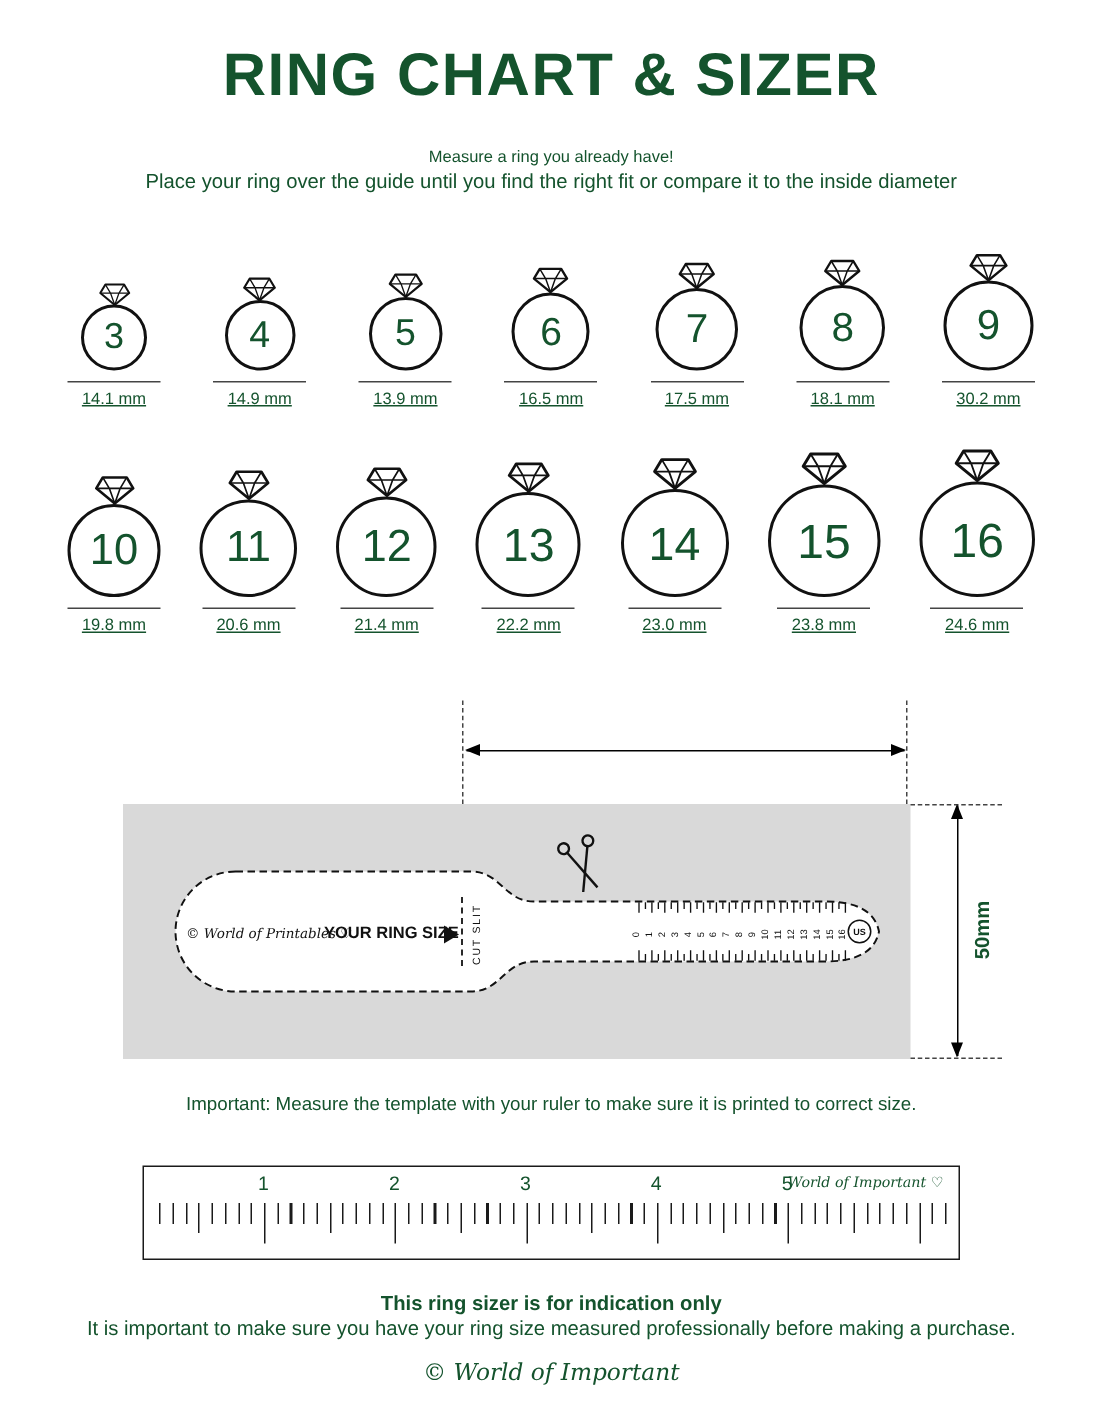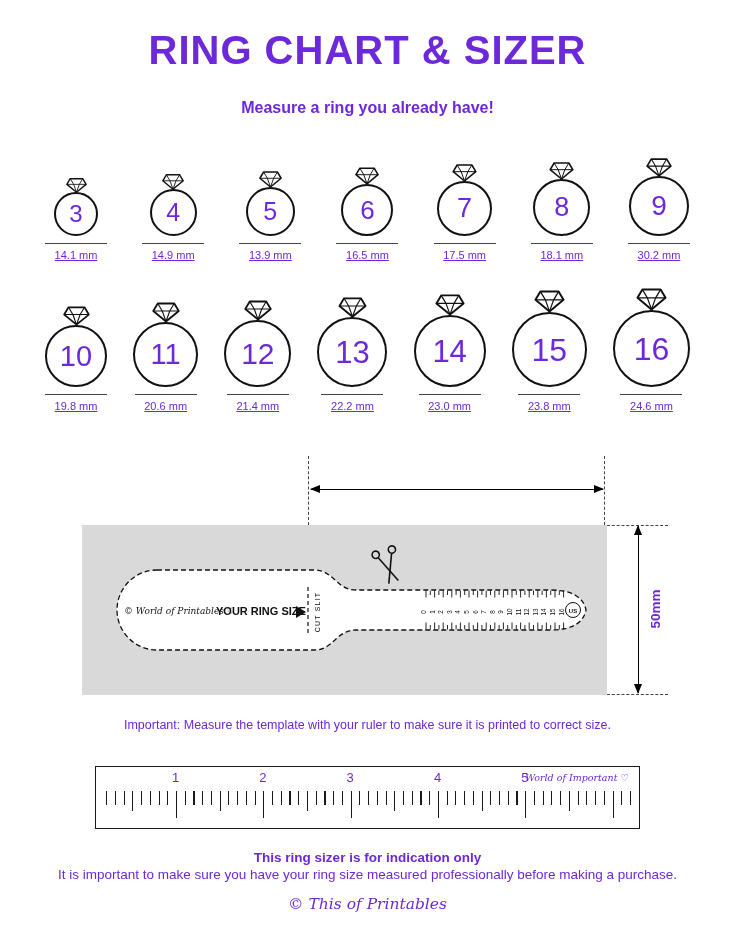--- a/index.html
+++ b/index.html
@@ -2,27 +2,27 @@
 <html><head>
 <meta charset="utf-8">
 <style>
   * { box-sizing: border-box; }
   body { margin: 0; background: #fff; }
   .page {
     position: relative;
     width: 735px; height: 951px;
     margin: 0 auto;
     background: #fff;
-    color: #6d28d9;
+    color: #14532d;
     font-family: "Liberation Sans", sans-serif;
     overflow: hidden;
   }
   
   .title { margin: 0; padding-top: 28px; text-align: center; font-size: 40px; font-weight: 800; letter-spacing: 1px; }
-  .subtitle { margin: 26px 0 2px; text-align: center; font-weight: bold; font-size: 16px; }
+  .subtitle { margin: 26px 0 2px; text-align: center; font-weight: normal; font-size: 11px; }
   .description { margin: 0; text-align: center; font-size: 13.5px; }
 
   
   .ring-rows { margin: 40px 45px 0; }
   .ring-row { display: flex; justify-content: space-between; align-items: flex-end; }
   .ring-row + .ring-row { margin-top: 26px; }
   .ring-cell { display: flex; flex-direction: column; align-items: center; }
   .diamond { display: block; margin-bottom: -2px; }
   .ring-circle {
     border: 2.2px solid #111; border-radius: 50%;
@@ -73,20 +73,21 @@
   .footer-copyright { margin: 13px 0 0; text-align: center; font-family: "DejaVu Serif", serif;
     font-style: italic; font-size: 15.5px; }
 </style>
 </head>
 <body>
 
 <div class="page">
 
   <h1 class="title">RING CHART &amp; SIZER</h1>
   <p class="subtitle">Measure a ring you already have!</p>
+  <p class="description">Place your ring over the guide until you find the right fit or compare it to the inside diameter</p>
 
   <div class="ring-rows">
     <div class="ring-row">
         <div class="ring-cell">
           <svg class="diamond" width="23" height="17" viewBox="0 0 40 30">
             <g fill="none" stroke="#111" stroke-width="2.4" stroke-linejoin="round">
               <path d="M9 3 L31 3 L37 13 L20 27 L3 13 Z"></path>
               <path stroke-width="1.5" d="M3 13 H37 M9 3 L15 13 L20 27 M31 3 L25 13 L20 27"></path>
             </g>
           </svg>
@@ -452,15 +453,15 @@
       <div class="ruler-tick" style="left: 490.31px; height: 14px;"></div>
       <div class="ruler-tick" style="left: 499.04px; height: 14px;"></div>
       <div class="ruler-tick" style="left: 507.77px; height: 14px;"></div>
       <div class="ruler-tick" style="left: 516.5px; height: 27px;"></div>
       <div class="ruler-tick" style="left: 525.23px; height: 14px;"></div>
       <div class="ruler-tick" style="left: 533.96px; height: 14px;"></div>
     </div>
 
   <p class="footer-bold">This ring sizer is for indication only</p>
   <p class="footer-text">It is important to make sure you have your ring size measured professionally before making a purchase.</p>
-  <p class="footer-copyright">© This of Printables</p>
+  <p class="footer-copyright">© World of Important</p>
 
 </div>
 
 </body></html>

